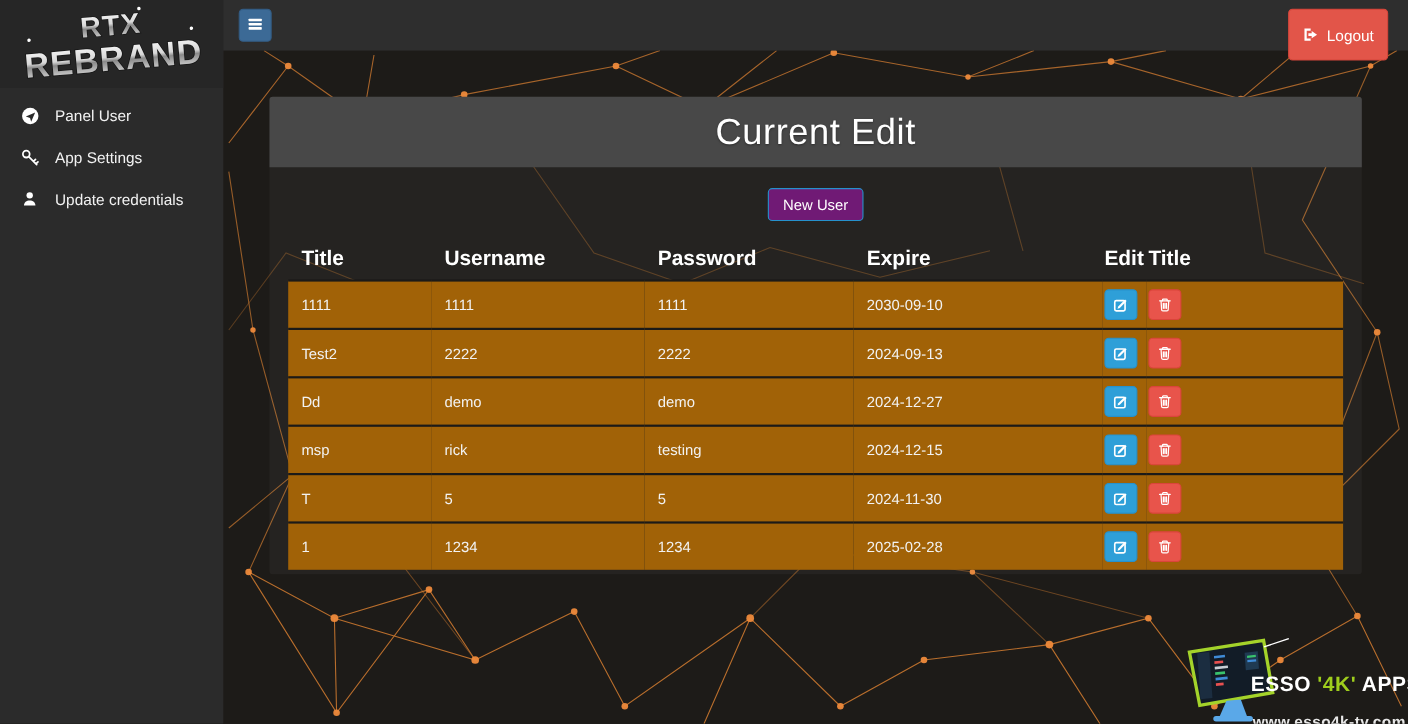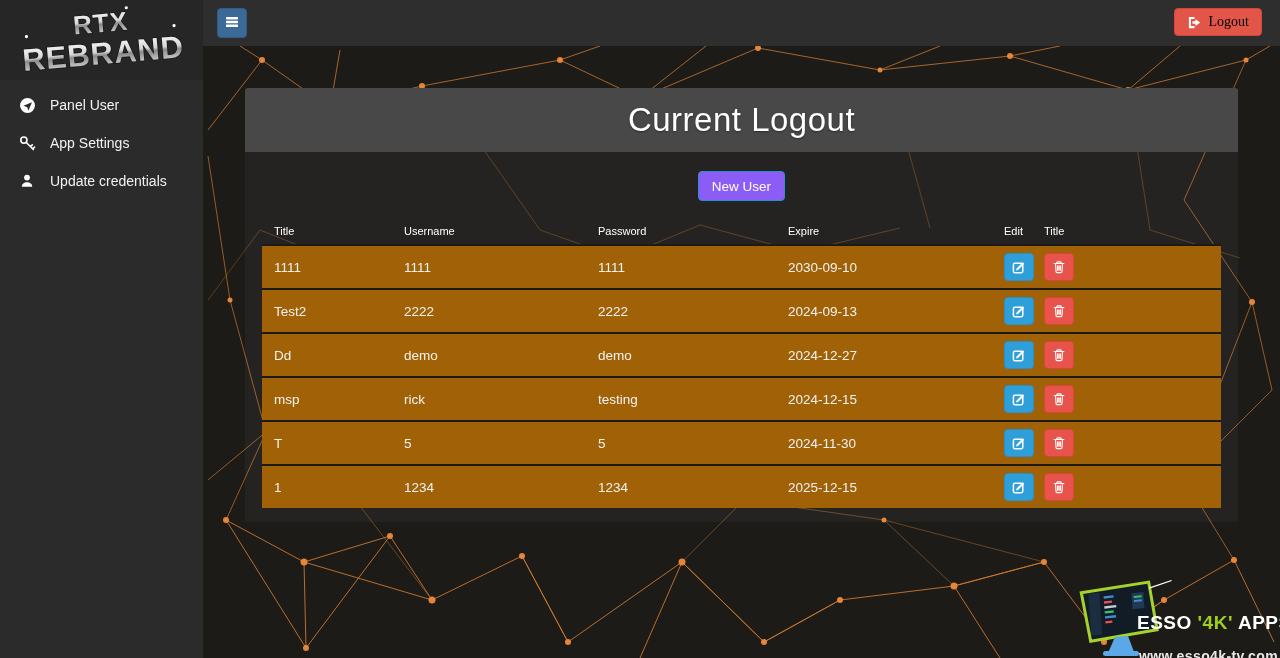--- a/index.html
+++ b/index.html
@@ -5,40 +5,40 @@
   * { margin:0; padding:0; box-sizing:border-box; }
   html,body { width:1280px; height:658px; overflow:hidden; }
   body { background:#1d1b18; font-family:"Liberation Sans",sans-serif; position:relative; color:#fff; }
 
   
   .plexus { position:absolute; left:0; top:0; z-index:0; }
 
   
   .navbar { position:absolute; left:0; top:0; width:1280px; height:46px; background:#2e2e2e; z-index:3; }
   .hamburger-btn { position:absolute; left:217px; top:8px; width:30px; height:30px; background:#3c6a96; border:1px solid #335c84; border-radius:4px; cursor:pointer; display:flex; align-items:center; justify-content:center; }
-  .logout-btn { position:absolute; right:18px; top:8px; height:28px; background:#e25549; border:1px solid #d4463b; border-radius:4px; color:#000000; font-size:14px; padding:0 12px; display:flex; align-items:center; gap:7px; cursor:pointer; font-family:Liberation Serif, serif; }
+  .logout-btn { position:absolute; right:18px; top:8px; height:47px; background:#e25549; border:1px solid #d4463b; border-radius:4px; color:#ffffff; font-size:14px; padding:0 12px; display:flex; align-items:center; gap:7px; cursor:pointer; font-family:Liberation Sans, sans-serif; }
 
   
   .sidebar { position:absolute; left:0; top:0; width:203px; height:658px; background:#2b2b2b; z-index:4; }
   .brand { height:80px; background:#262626; display:flex; align-items:center; justify-content:center; }
   .version-item { background:#343434; border-top:1px solid #404040; border-bottom:1px solid #1e1e1e; padding:8px 16px; font-size:14px; color:#36bd6e; }
   .menu { padding-top:6px; }
   .menu-item { display:flex; align-items:center; gap:14px; padding:10px 12px 10px 18px; font-size:14px; color:#f2f2f2; cursor:pointer; }
   .mi-icon { width:18px; height:18px; flex:0 0 18px; display:flex; align-items:center; justify-content:center; }
 
   
   .card { position:absolute; left:245px; top:88px; width:993px; height:434px; background:rgba(255,255,255,0.04); border-radius:3px; z-index:1; }
   .card-header { height:64px; background:#484848; display:flex; align-items:center; justify-content:center; border-radius:3px 3px 0 0; }
   .card-header h1 { font-size:33px; font-weight:400; color:#fff; letter-spacing:0.5px; text-shadow:0 1px 2px rgba(0,0,0,0.4); }
   .new-user-wrap { display:flex; justify-content:center; margin-top:19px; }
-  .new-user-btn { height:30px; padding:0 13px; background:#8b5cf6; border:1px solid #2691cc; border-radius:4px; color:#fff; font-size:13.5px; cursor:pointer; font-family:"Liberation Sans",sans-serif; }
+  .new-user-btn { height:30px; padding:0 13px; background:#701a75; border:1px solid #2691cc; border-radius:4px; color:#fff; font-size:13.5px; cursor:pointer; font-family:"Liberation Sans",sans-serif; }
 
   .table-wrap { margin:19px 17px 0 17px; }
   table { width:100%; border-collapse:collapse; table-layout:fixed; }
-  th { text-align:left; font-size:11px; font-weight:normal; color:#fff; padding:5px 12px 7px 12px; border-bottom:1px solid rgba(255,255,255,0.25); }
+  th { text-align:left; font-size:19px; font-weight:bold; color:#fff; padding:5px 12px 7px 12px; border-bottom:1px solid rgba(255,255,255,0.25); }
   th.th-btn { padding:5px 2px 7px 2px; }
   tbody tr { background:#a16207; border-top:2px solid #1b1a18; }
   td { font-size:13.5px; color:#f2f2f2; padding:12px; vertical-align:middle; }
   td.td-btn { padding:7px 2px; }
   .btn-edit, .btn-delete { width:30px; height:28px; border-radius:4px; display:flex; align-items:center; justify-content:center; cursor:pointer; }
   .btn-edit { background:#2e9fd8; border:1px solid #2691cc; }
   .btn-delete { background:#e8544b; border:1px solid #da443b; }
 
   
   .footer-logo { position:absolute; right:0; bottom:0; width:205px; height:78px; z-index:2; }
@@ -164,21 +164,21 @@
           <path d="M2.8 13.8c0-3 2.3-4.6 5.2-4.6s5.2 1.6 5.2 4.6z"></path>
         </svg>
       </span>
       <span>Update credentials</span>
     </div>
   </nav>
 </aside>
 
 <main class="card">
   <div class="card-header">
-    <h1>Current Logout</h1>
+    <h1>Current Edit</h1>
   </div>
 
   <div class="new-user-wrap">
     <button class="new-user-btn">New User</button>
   </div>
 
   <div class="table-wrap">
     <table>
       <colgroup>
         <col style="width:130px">
@@ -336,21 +336,21 @@
                     <path d="M6.4 6.6v5.2 M8 6.6v5.2 M9.6 6.6v5.2"></path>
                   </svg>
                 </span>
               </button>
             </td>
         </tr>
         <tr>
           <td>1</td>
           <td>1234</td>
           <td>1234</td>
-          <td>2025-12-15</td>
+          <td>2025-02-28</td>
           <td class="td-btn">
               <button class="btn-edit">
                 <span style="display:flex">
                   <svg width="15" height="15" viewBox="0 0 16 16">
                     <rect x="1.5" y="3.5" width="10" height="10" rx="1.5" fill="none" stroke="#fff" stroke-width="1.6"></rect>
                     <path d="M6.4 10.6l-2.2.7.7-2.2 6.6-6.6 1.5 1.5-6.6 6.6z" fill="#fff"></path>
                   </svg>
                 </span>
               </button>
             </td>

